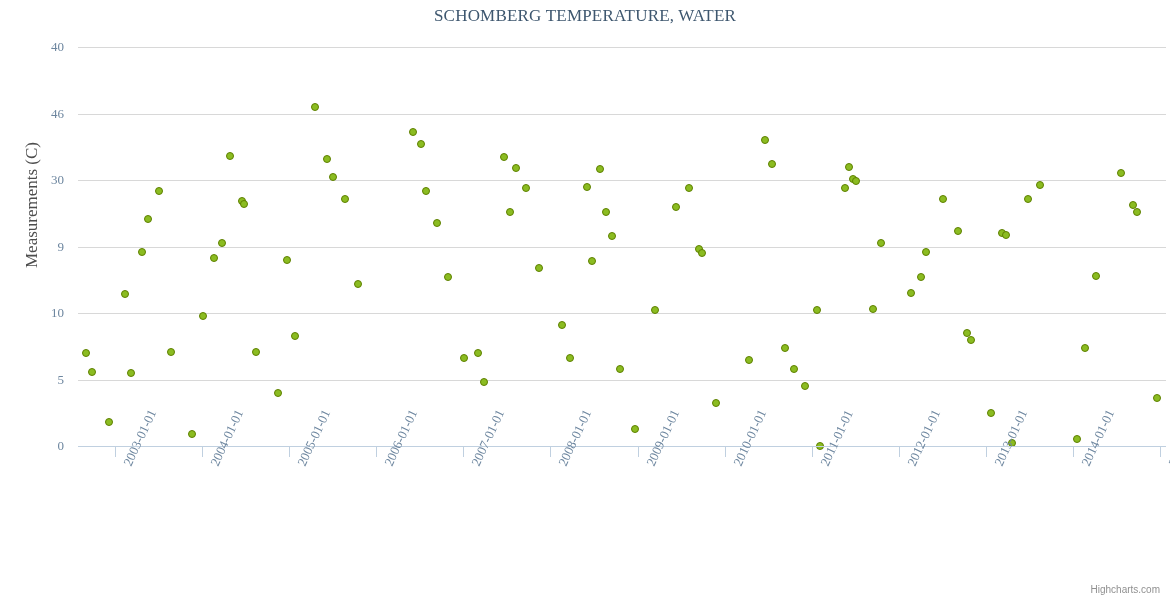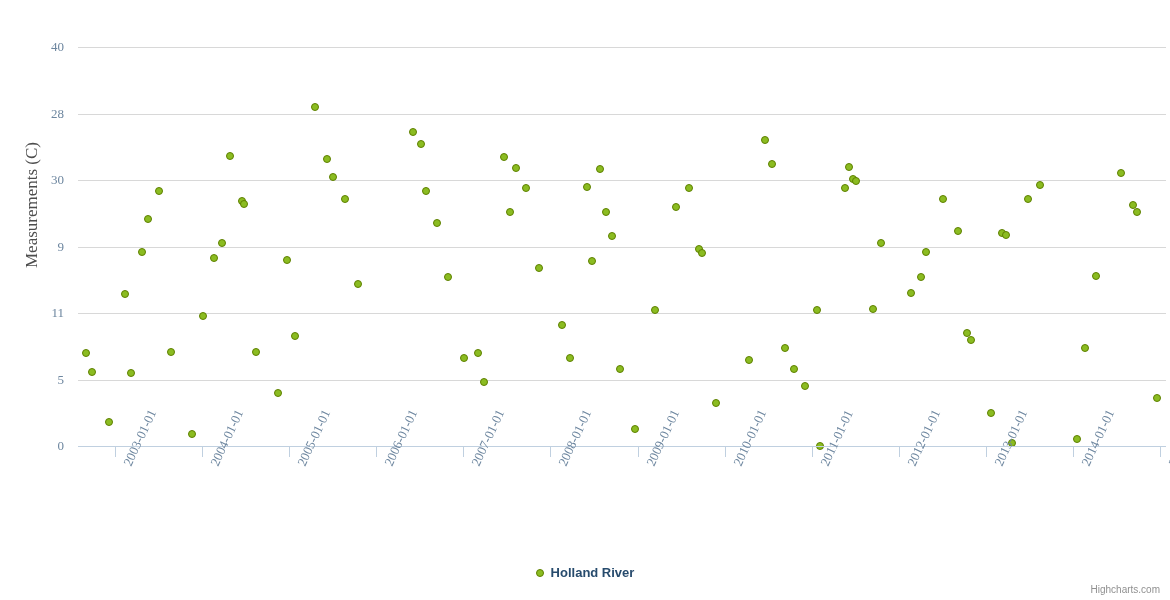--- a/index.html
+++ b/index.html
@@ -151,41 +151,42 @@
     font-size: 10px;
     color: #909090;
     white-space: nowrap;
   }
 </style>
 </head>
 <body>
 
 <div id="chart-root">
 
+  <div class="chart-title">SCHOMBERG TEMPERATURE, WATER</div>
 
   <div class="y-axis-title">Measurements (C)</div>
 
   <div id="y-ticks">
       <div class="y-tick-wrap" style="top: 446px;">
         <div class="y-label-text">0</div>
       </div>
       <div class="y-tick-wrap" style="top: 380px;">
         <div class="y-label-text">5</div>
       </div>
       <div class="y-tick-wrap" style="top: 313px;">
-        <div class="y-label-text">11</div>
+        <div class="y-label-text">10</div>
       </div>
       <div class="y-tick-wrap" style="top: 247px;">
         <div class="y-label-text">9</div>
       </div>
       <div class="y-tick-wrap" style="top: 180px;">
         <div class="y-label-text">30</div>
       </div>
       <div class="y-tick-wrap" style="top: 114px;">
-        <div class="y-label-text">28</div>
+        <div class="y-label-text">46</div>
       </div>
       <div class="y-tick-wrap" style="top: 47px;">
         <div class="y-label-text">40</div>
       </div>
     </div>
 
   <div class="plot-area" id="plot-area">
     <div id="gridlines">
         <div class="gridline" style="top: 399px;"></div>
         <div class="gridline" style="top: 333px;"></div>
@@ -309,20 +310,15 @@
       <div class="x-tick-mark" style="left: 899px;"></div>
       <div class="x-tick-label" style="left: 904px;">2012-01-01</div>
       <div class="x-tick-mark" style="left: 986px;"></div>
       <div class="x-tick-label" style="left: 991px;">2013-01-01</div>
       <div class="x-tick-mark" style="left: 1073px;"></div>
       <div class="x-tick-label" style="left: 1078px;">2014-01-01</div>
       <div class="x-tick-mark" style="left: 1160px;"></div>
       <div class="x-tick-label" style="left: 1165px;">2015-01-01</div>
     </div>
 
-  <div class="legend">
-    <span class="legend-item">
-      <span class="legend-dot"></span><span class="legend-label">Holland River</span>
-    </span>
-  </div>
 
   <div class="credits">Highcharts.com</div>
 </div>
 
 </body></html>

